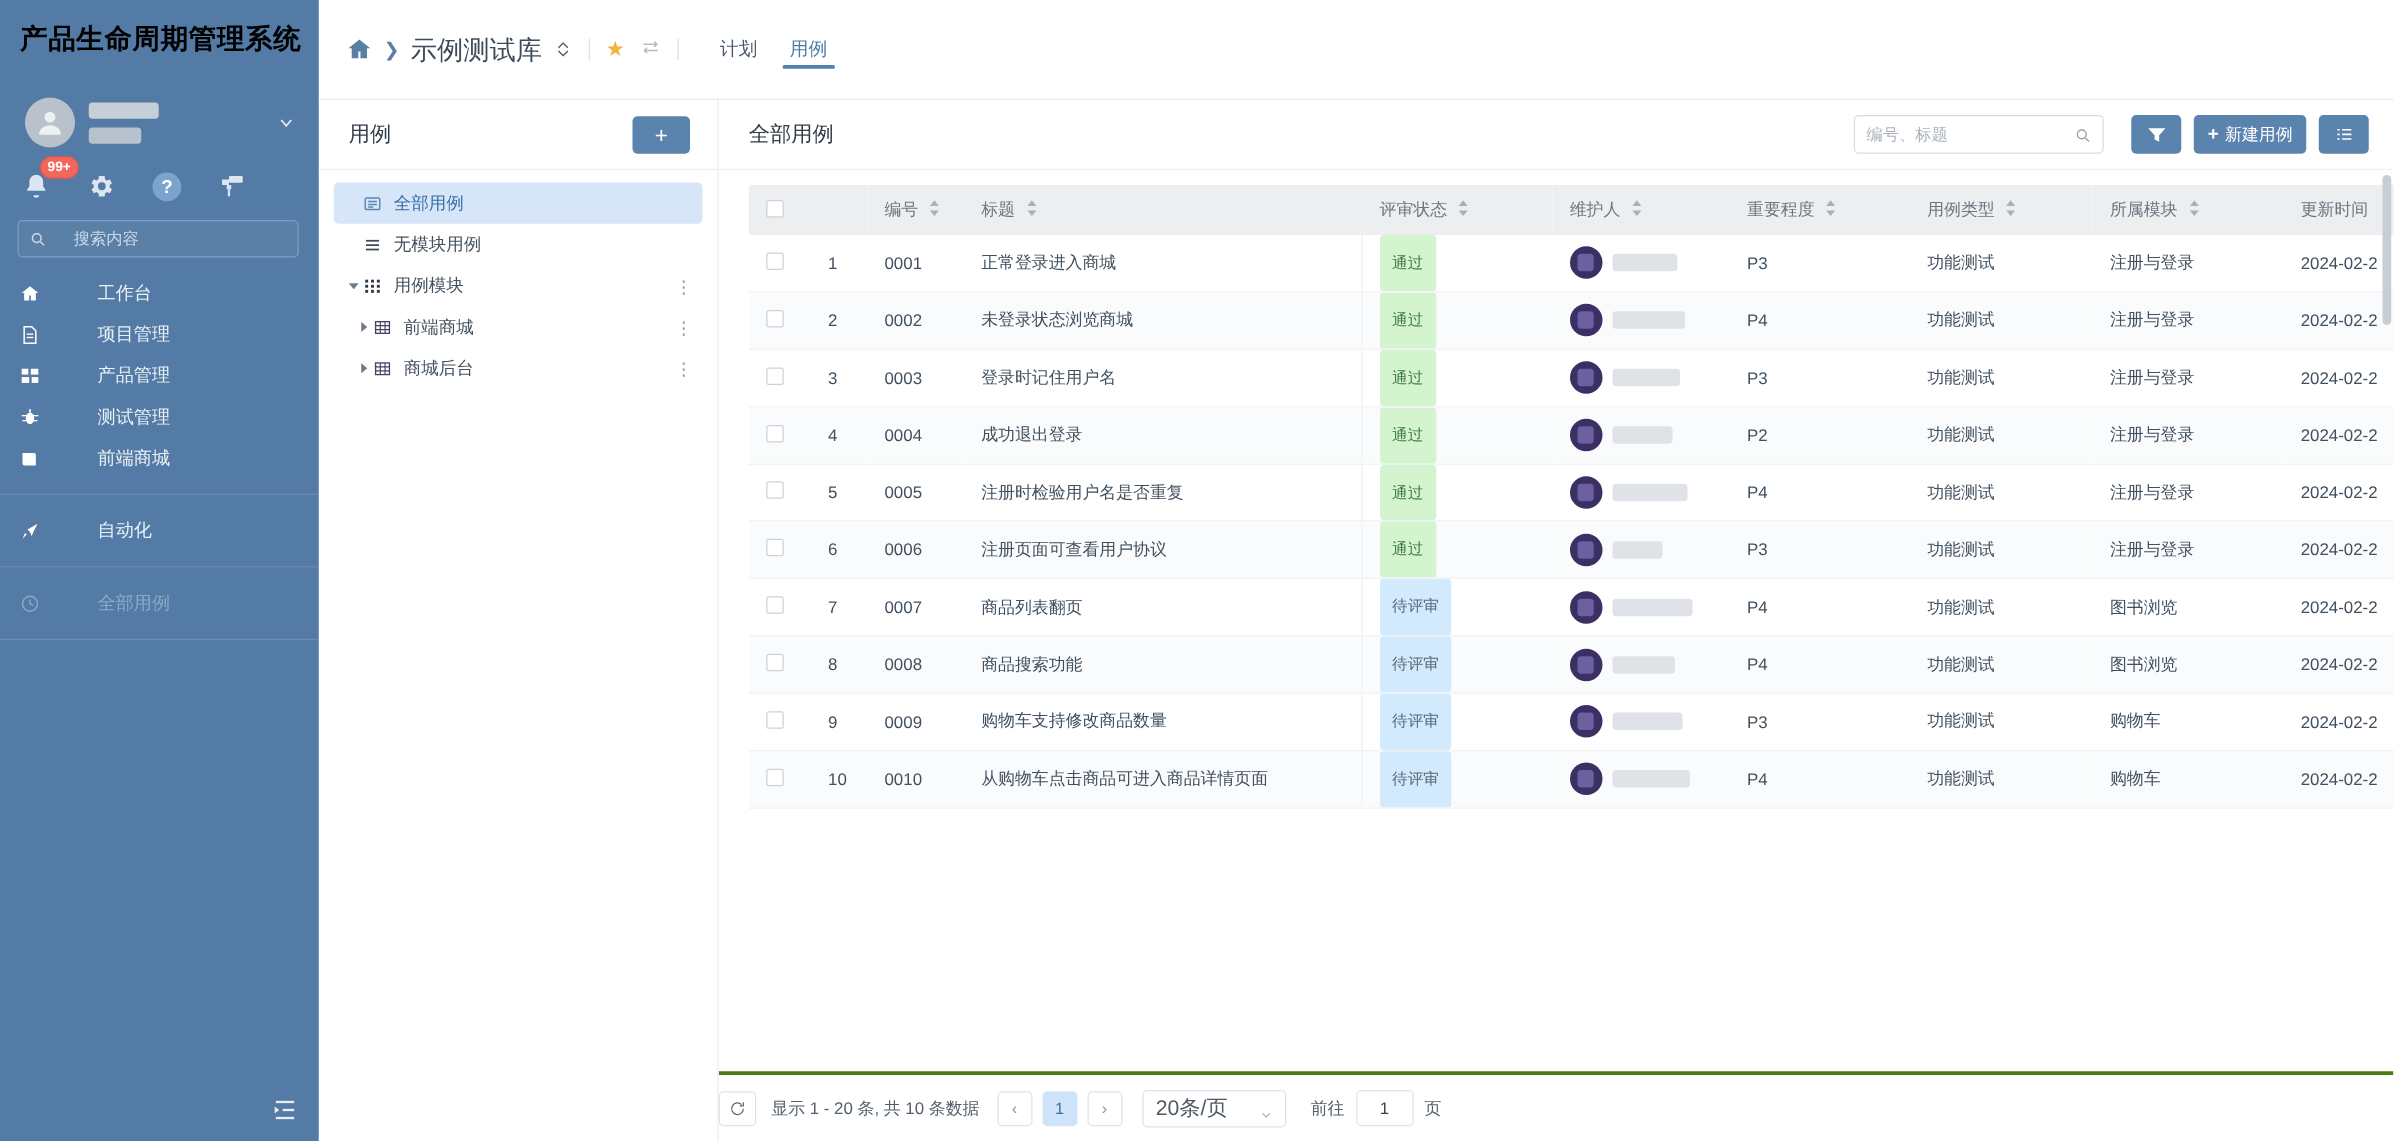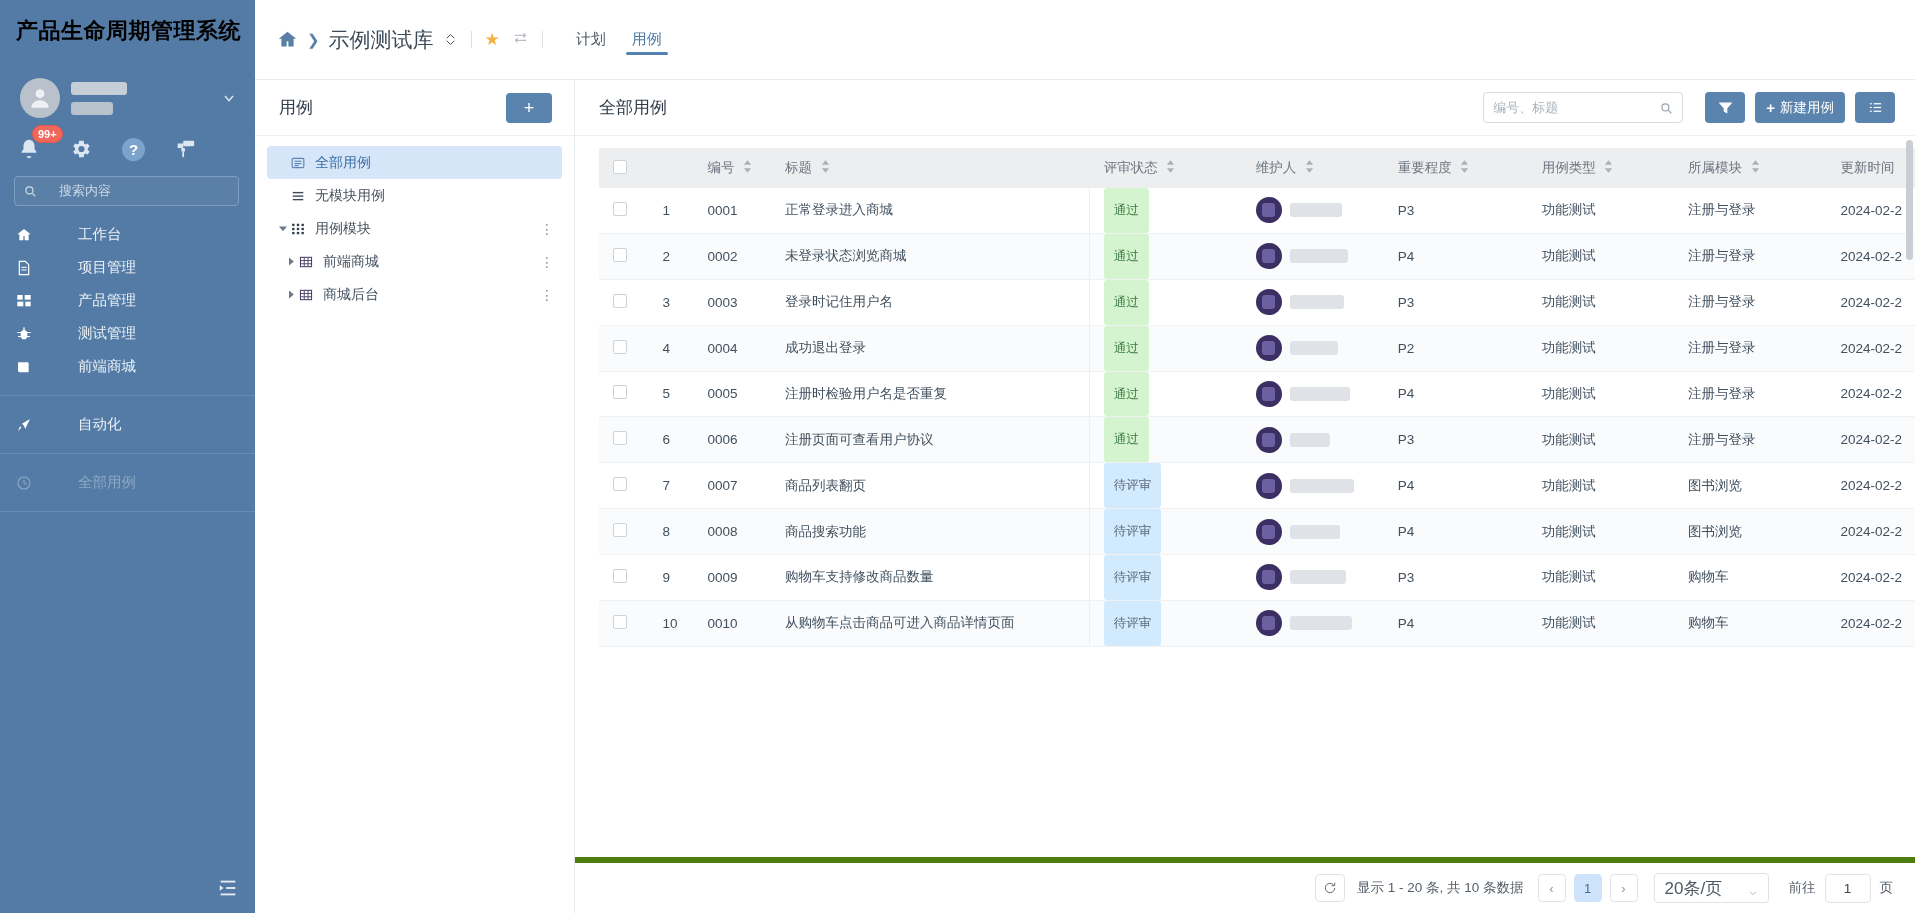--- a/index.html
+++ b/index.html
@@ -211,22 +211,22 @@
   .col-div { border-left: 1px solid #edeff1; }
 
   
   .vscroll {
     position: absolute; right: 2px; top: 4px; width: 7px; height: 120px;
     background: #c9ced4; border-radius: 4px;
   }
 
   
   .pager {
-    height: 56px; min-height:56px; border-top: 6px solid #4d7c0f;
-    display: flex; align-items: center; justify-content: flex-end;
+    height: 56px; min-height:56px; border-top: 3px solid #4d7c0f;
+    display: flex; align-items: center; justify-content: flex-start;
     padding-right: 22px; gap: 0;
   }
   .refresh { width: 30px; height: 28px; border: 1px solid #dfe3e8; border-radius: 4px;
     display:flex;align-items:center;justify-content:center; cursor:pointer; }
   .refresh svg { width: 14px; height: 14px; stroke:#5d6771; fill:none; stroke-width:1.7;}
   .pg-text { font-size: 13.5px; color: #55606b; margin: 0 14px 0 12px; }
   .pg-btn {
     width: 28px; height: 28px; border: 1px solid #dfe3e8; border-radius: 4px;
     display: flex; align-items: center; justify-content: center;
     font-size: 13px; color: #8b949d; margin-right: 8px; cursor: pointer; background:#fff;

